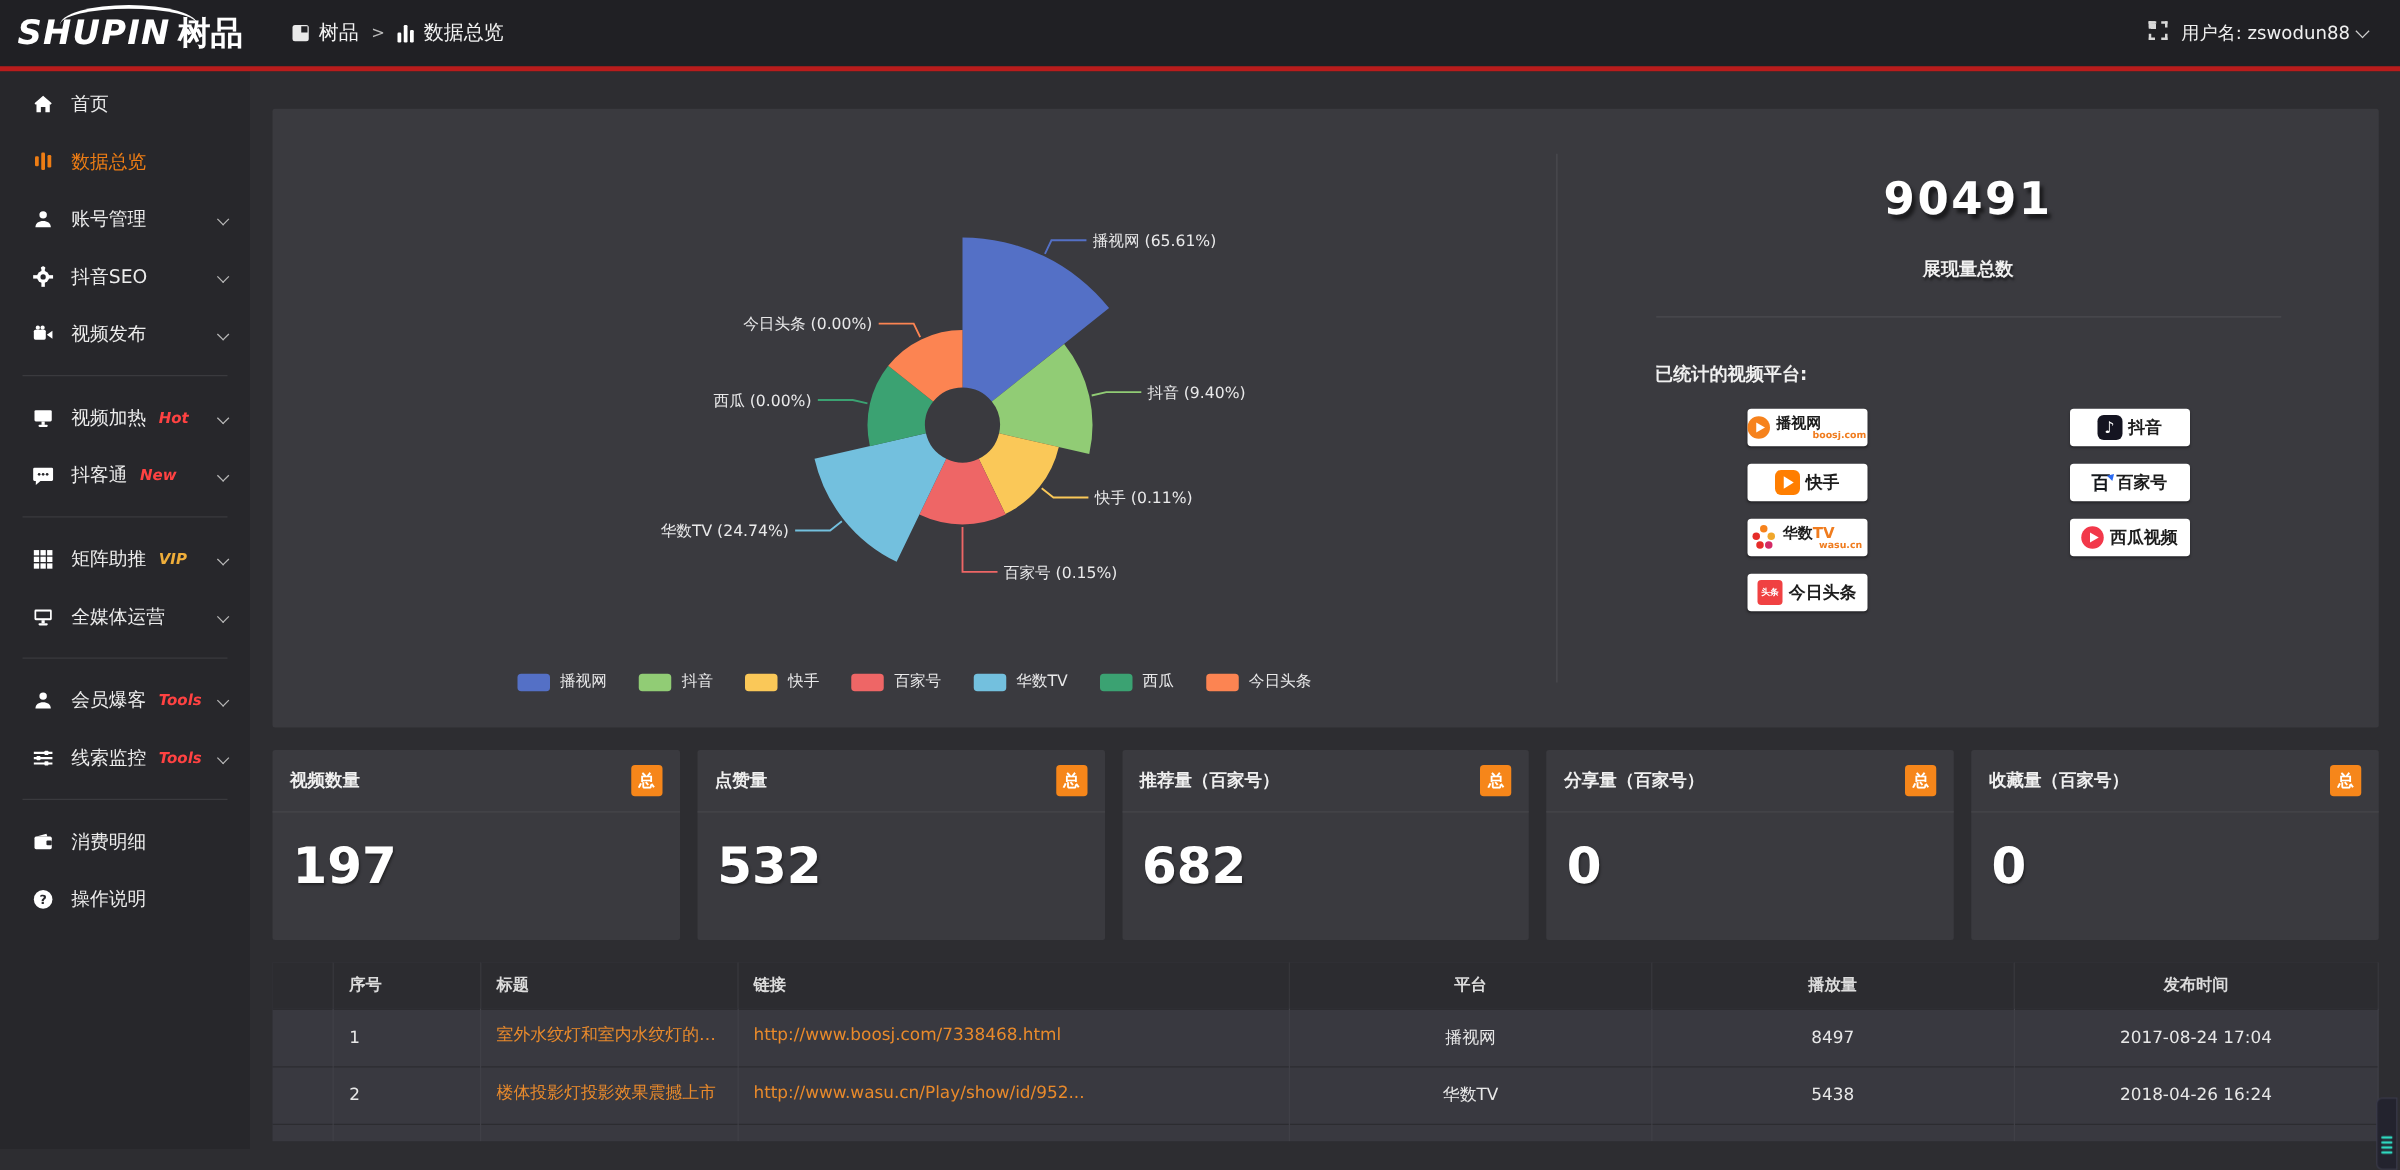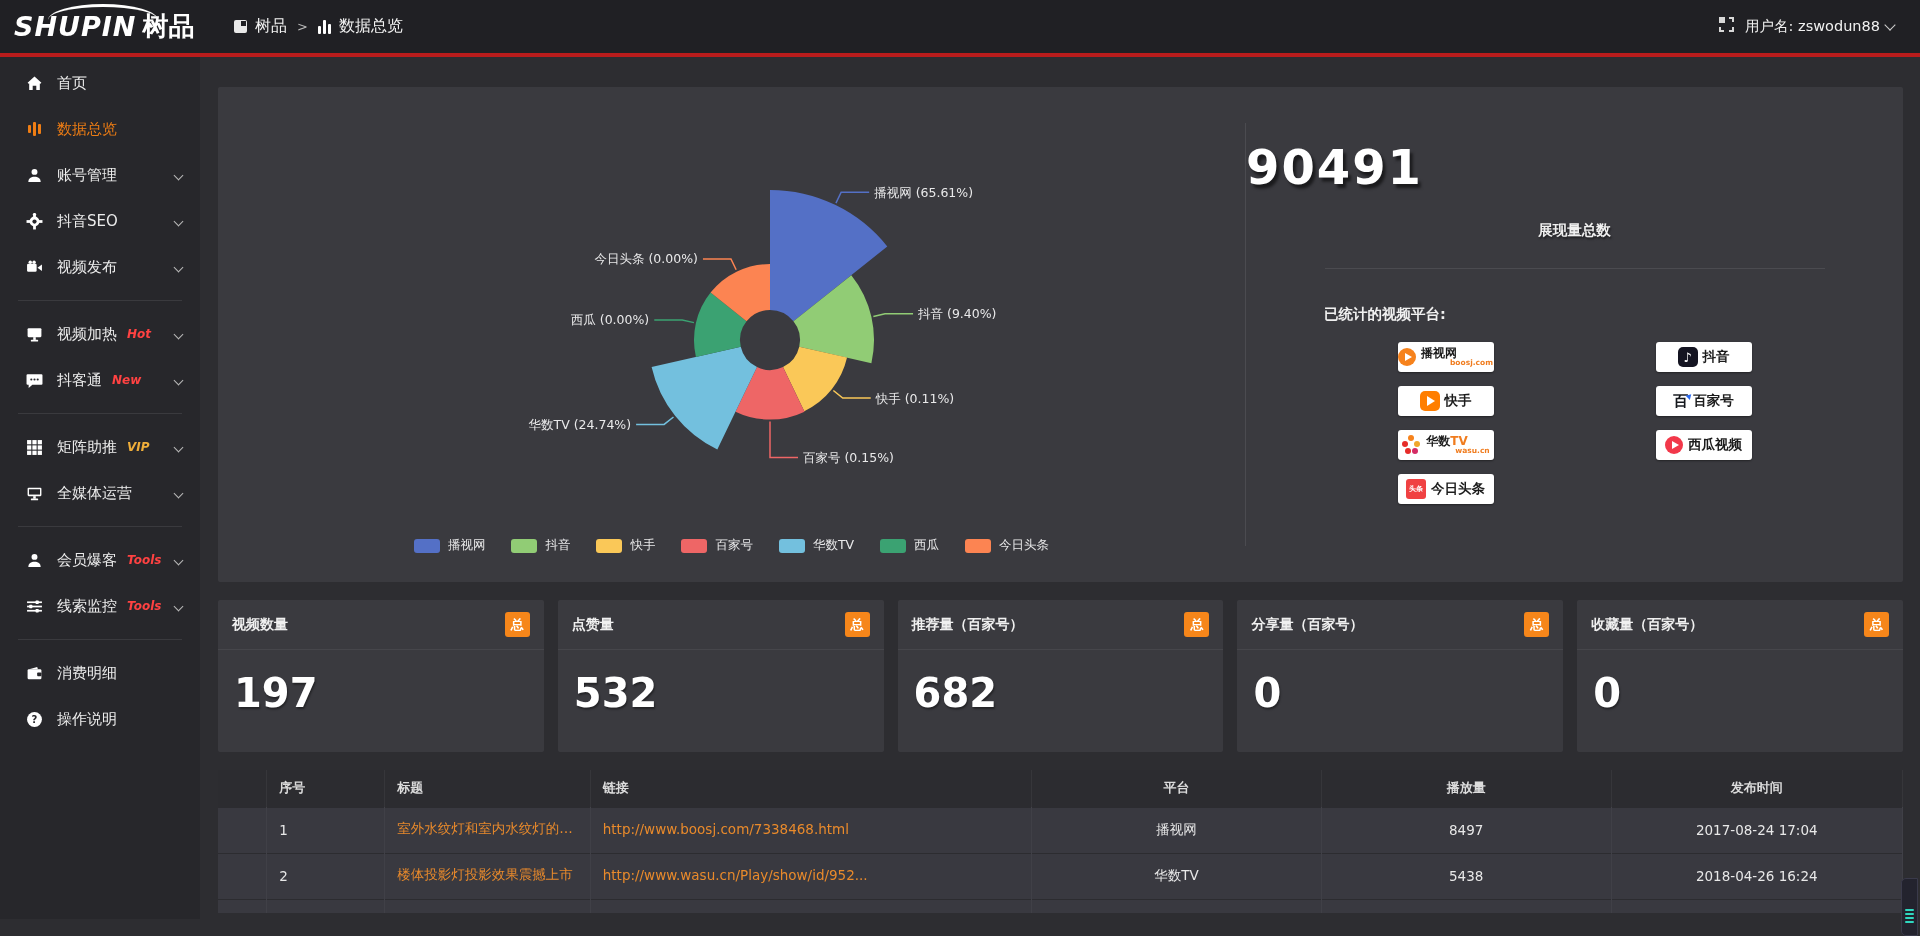--- a/index.html
+++ b/index.html
@@ -58,21 +58,21 @@
 
   
   .panel { margin-top:15px; height:495px; background:#3a3a3f; border-radius:2px; display:flex; }
   .chart-area { width:1027px; position:relative; flex:none; }
   .chart-area svg { display:block; }
   .legend { position:absolute; left:0; right:0; bottom:28px; display:flex; justify-content:center; gap:26px; }
   .legend-item { display:flex; align-items:center; gap:8px; font-size:12.5px; color:#e9e9ea; cursor:pointer; }
   .legend-swatch { width:26px; height:14px; border-radius:3px; }
   .v-divider { width:1px; background:#4b4b50; margin:36px 0; }
   .summary { flex:1; padding-top:52px; }
-  .big-number { font-size:48px; font-weight:800; color:#fff; letter-spacing:2px;
+  .big-number { text-align:center; font-size:36px; font-weight:800; color:#fff; letter-spacing:2px;
     text-shadow:3px 4px 3px rgba(0,0,0,.55); }
   .big-label { text-align:center; font-size:14.5px; font-weight:700; color:#f0f0f0; margin-top:26px;
     text-shadow:1px 2px 2px rgba(0,0,0,.5); }
   .summary-divider { height:1px; background:#4b4b50; width:500px; margin:28px auto 0; }
   .platforms-title { font-size:14.5px; font-weight:700; color:#f0f0f0; margin:36px 0 0 78px; }
   .platform-cols { display:flex; justify-content:center; gap:162px; margin-top:18px; }
   .platform-col { display:flex; flex-direction:column; gap:14px; }
   .badge { width:96px; height:30px; background:#fff; border-radius:3px; display:flex; align-items:center;
     justify-content:center; gap:5px; box-shadow:0 1px 2px rgba(0,0,0,.4); cursor:pointer; }
   .badge .stack { display:flex; flex-direction:column; line-height:1.05; }

